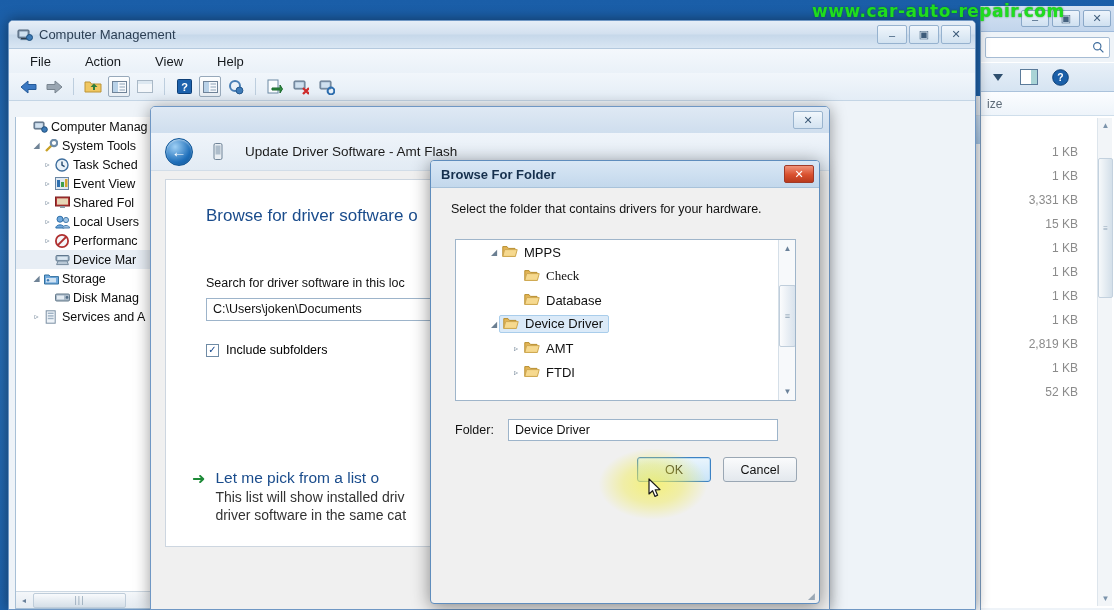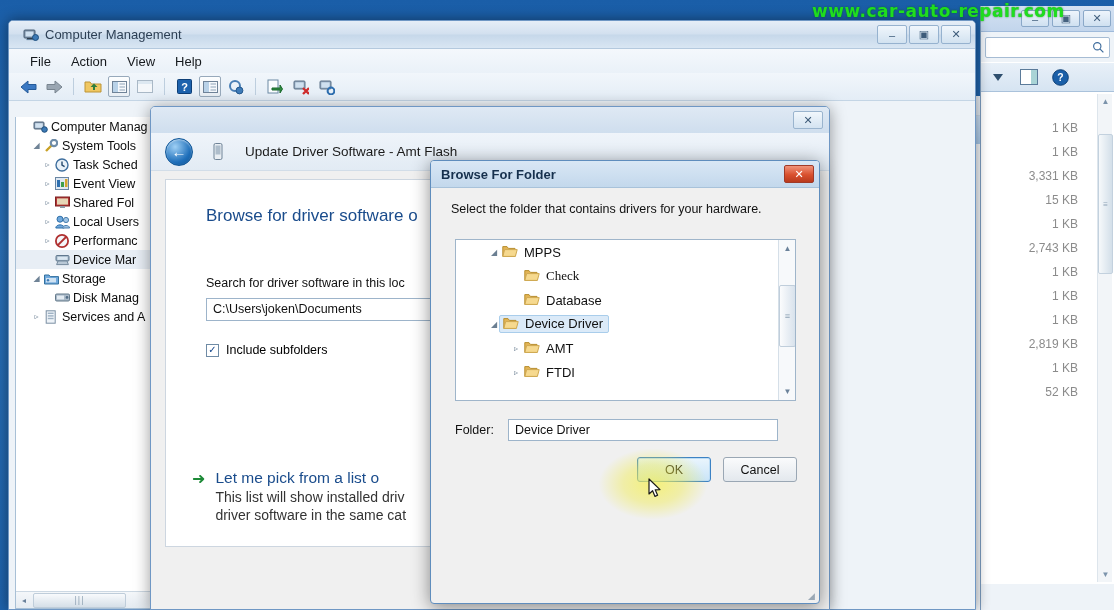--- a/index.html
+++ b/index.html
@@ -52,27 +52,27 @@
     font-size:13px; color:#1a1a1a; }
   .action-item.sel { background:linear-gradient(180deg,#ccdff3,#a9c9ea); color:#0d2a47; }
   .act-caret { margin-left:auto; font-size:9px; color:#2f506e; }
 
   
   #cm-window { position:absolute; left:8px; top:20px; width:968px; height:590px;
     background:#eef3f8; border:1px solid #6f97c4; border-radius:5px 5px 0 0;
     box-shadow:0 0 14px rgba(0,0,0,.45); }
   #cm-titlebar { height:28px; border-radius:4px 4px 0 0;
     background:linear-gradient(180deg,#e6eef7 0%,#d2e0ef 48%,#c6d8ea 52%,#d9e6f3 100%);
-    display:flex; align-items:center; padding-left:14px; border-bottom:1px solid #b4c9de; }
+    display:flex; align-items:center; padding-left:8px; border-bottom:1px solid #b4c9de; }
   #cm-title { margin-left:6px; font-size:13px; color:#2c3f54; }
   #cm-winbtns { margin-left:auto; display:flex; gap:2px; padding-right:4px; }
   .cm-wbtn { width:30px; height:19px; border:1px solid #96b2cf; border-radius:2px;
     background:linear-gradient(180deg,#f0f6fc,#d2e2f0); display:flex; align-items:center;
     justify-content:center; color:#3e5c7a; font-size:11px; }
-  #cm-menubar { height:24px; display:flex; align-items:center; gap:2px; padding-left:12px;
+  #cm-menubar { height:24px; display:flex; align-items:center; gap:16px; padding-left:12px;
     background:linear-gradient(180deg,#f4f8fc,#eaf1f8); }
   .menu-item { padding:2px 9px; font-size:13px; color:#15191d; }
   #cm-toolbar { height:28px; display:flex; align-items:center; gap:4px; padding-left:8px;
     background:linear-gradient(180deg,#f1f6fb,#e4edf6); border-bottom:1px solid #c4d5e5; }
   .tb-sep { width:1px; height:17px; background:#bdcede; margin:0 4px; }
   .tb-ico { width:22px; height:21px; display:flex; align-items:center; justify-content:center;
     border-radius:2px; }
   .tb-ico.framed { border:1px solid #97a9bb; background:linear-gradient(180deg,#fdfefe,#e8eef4); }
 
   
@@ -205,27 +205,27 @@
         <rect x="11" y="1" width="6" height="14" fill="#a9d4d6"></rect>
       </svg>
     </div>
     <div class="bg-tb-ico">
       <svg width="17" height="17" viewBox="0 0 18 18">
         <circle cx="9" cy="9" r="8.3" fill="#1a5fa8" stroke="#0d3f74"></circle>
         <text x="9" y="13" font-size="11" fill="#fff" text-anchor="middle" font-family="Liberation Sans, sans-serif" font-weight="bold">?</text>
       </svg>
     </div>
   </div>
+  <div id="bg-colhdr">ize</div>
   <div id="bg-list">
     <div class="bg-row">1 KB</div>
     <div class="bg-row">1 KB</div>
     <div class="bg-row">3,331 KB</div>
     <div class="bg-row">15 KB</div>
     <div class="bg-row">1 KB</div>
-    <div class="bg-row">2,743 KB</div>
     <div class="bg-row">1 KB</div>
     <div class="bg-row">1 KB</div>
     <div class="bg-row">1 KB</div>
     <div class="bg-row">2,819 KB</div>
     <div class="bg-row">1 KB</div>
     <div class="bg-row">52 KB</div>
     <div id="bg-vscroll">
       <div class="bg-arrow">▲</div>
       <div id="bg-thumb">≡</div>
       <div class="bg-arrow" style="position:absolute;bottom:0;">▼</div>

